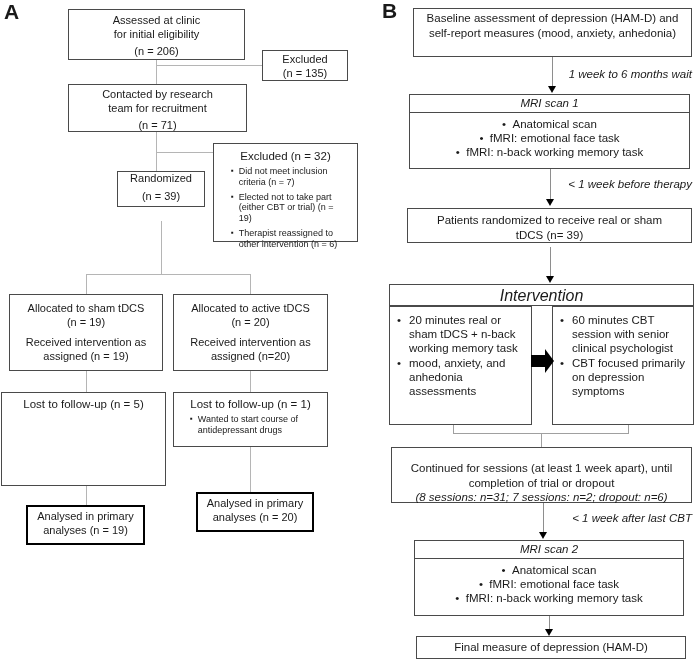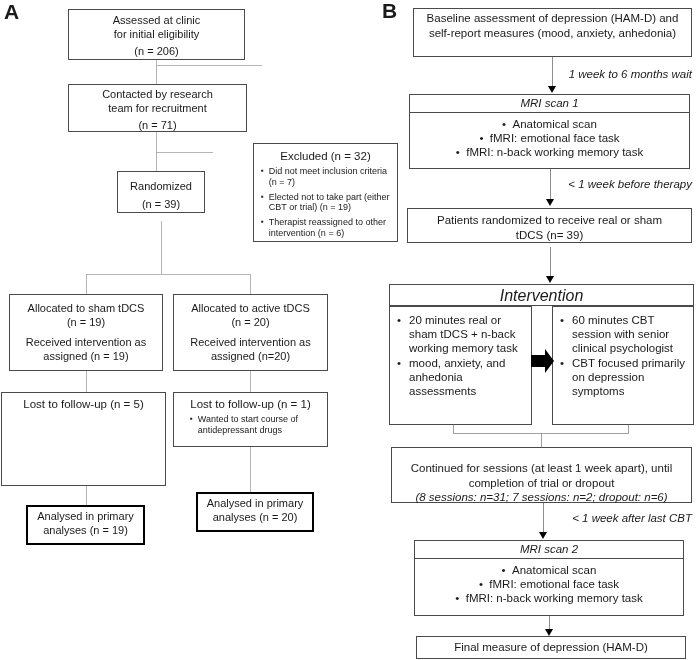--- a/index.html
+++ b/index.html
@@ -57,43 +57,47 @@
   <div class="la vl" style="left:250px;top:371px;height:21px;"></div>
   <div class="la vl" style="left:86px;top:486px;height:19px;"></div>
   <div class="la vl" style="left:250px;top:447px;height:45px;"></div>
 
   <div class="box t11" style="left:68px;top:9px;width:177px;height:51px;padding-top:4px;">
     <div>Assessed at clinic</div>
     <div>for initial eligibility</div>
     <div class="ngap">(n = 206)</div>
   </div>
 
+  <div class="box t11" style="left:262px;top:50px;width:86px;height:31px;padding-top:2px;">
+    <div>Excluded</div>
+    <div>(n = 135)</div>
+  </div>
 
   <div class="box t11" style="left:68px;top:84px;width:179px;height:48px;padding-top:3px;">
     <div>Contacted by research</div>
     <div>team for recruitment</div>
     <div class="ngap">(n = 71)</div>
   </div>
 
-  <div class="box" style="left:213px;top:143px;width:145px;height:99px;padding:2px 1px;margin-left:40px;">
+  <div class="box" style="left:213px;top:143px;width:145px;height:99px;padding:2px 11px;">
     <div class="box-title">Excluded (n = 32)</div>
     <div class="sq-list">
       <div class="item">
           <span>Did not meet inclusion criteria (n = 7)</span>
         </div>
       <div class="item">
           <span>Elected not to take part (either CBT or trial) (n = 19)</span>
         </div>
       <div class="item">
           <span>Therapist reassigned to other intervention (n = 6)</span>
         </div>
     </div>
   </div>
 
-  <div class="box t11" style="left:117px;top:171px;width:88px;height:42px;padding-top:8px;">
+  <div class="box t11" style="left:117px;top:171px;width:88px;height:36px;">
     <div>Randomized</div>
     <div class="ngap">(n = 39)</div>
   </div>
 
   <div class="box t11" style="left:9px;top:294px;width:154px;height:77px;padding-top:7px;">
     <div>Allocated to sham tDCS</div>
     <div>(n = 19)</div>
     <div class="pgap">Received intervention as</div>
     <div>assigned (n = 19)</div>
   </div>

